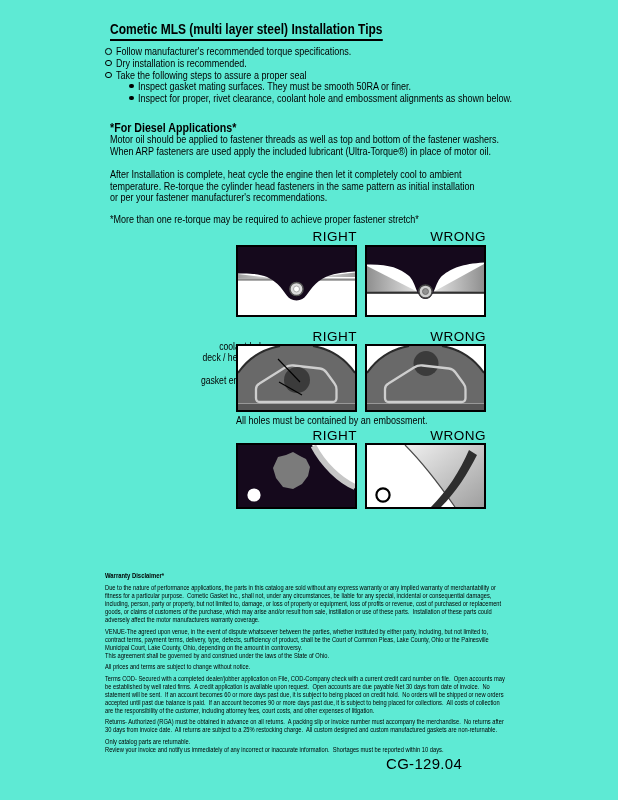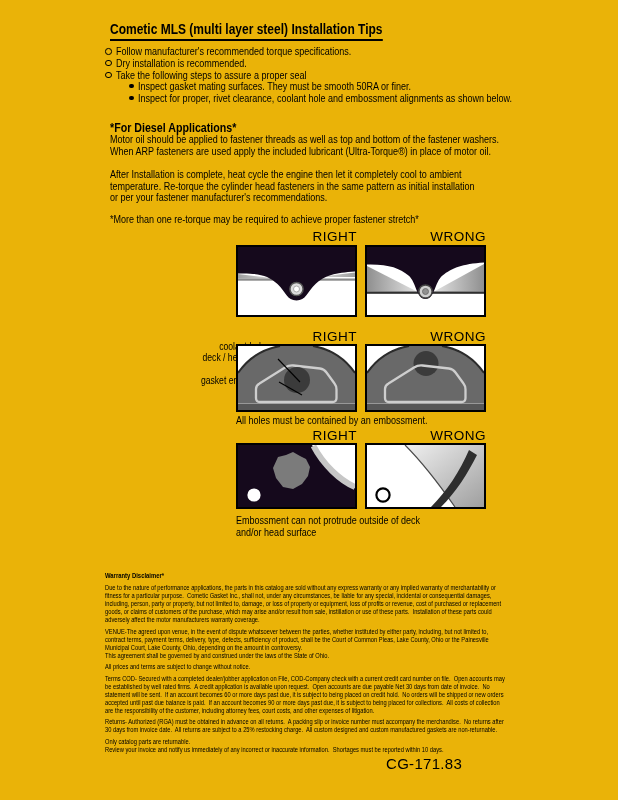--- a/index.html
+++ b/index.html
@@ -1,17 +1,17 @@
 <!DOCTYPE html>
 <html><head>
 <meta charset="utf-8">
 <style>
   html,body{margin:0;padding:0;background:#fff;}
   .page{
-    position:relative;width:618px;height:800px;background:#eab308;
+    position:relative;width:618px;height:800px;background:#5eead4;
     font-family:"Liberation Sans",sans-serif;color:#000;overflow:hidden;
   }
   .abs{position:absolute;}
   .cond{transform:scaleX(0.82);transform-origin:0 0;display:inline-block;}
   .condR{transform:scaleX(0.82);transform-origin:100% 0;display:inline-block;}
   .pre{white-space:pre-wrap;}
 
   .title{
     left:110px;top:20px;font-size:15px;font-weight:bold;
   }
@@ -208,24 +208,20 @@
           </linearGradient>
       </defs>
       <rect width="117" height="62" fill="#fff"></rect>
       <path d="M38,0 H117 V62 H88 C72,39 53,15 38,0 Z" fill="url(#band)"></path>
       <path d="M38,0 C53,15 72,39 88,62" stroke="#4a4a4a" stroke-width="1.2" fill="none"></path>
       <path d="M102,5 C93,26 80,46 64,62 L74,62 C89,47 101,28 110,10 Z" fill="#2e2e2e"></path>
       <circle cx="16" cy="50" r="6.6" fill="#fff" stroke="#000" stroke-width="2.2"></circle>
     </svg>
   </div>
 
-  <div class="abs caption" style="left:236px;top:515px">
-    <span class="cond pre">Embossment can not protrude outside of deck
-and/or head surface</span>
-  </div>
 
   <div class="abs warranty">
     <div style="transform:scaleX(0.82);transform-origin:0 0;width:515px;">
       <div class="whead">Warranty Disclaimer*</div>
       <p class="pre">Due to the nature of performance applications, the parts in this catalog are sold without any express warranty or any implied warranty of merchantability or
 fitness for a particular purpose.  Cometic Gasket Inc., shall not, under any circumstances, be liable for any special, incidental or consequential damages,
 including, person, party or property, but not limited to, damage, or loss of property or equipment, loss of profits or revenue, cost of purchased or replacement
 goods, or claims of customers of the purchase, which may arise and/or result from sale, instillation or use of these parts.  Installation of these parts could
 adversely affect the motor manufacturers warranty coverage.</p>
       <p class="pre">VENUE-The agreed upon venue, in the event of dispute whatsoever between the parties, whether instituted by either party, including, but not limited to,
@@ -238,15 +234,15 @@
 statement will be sent.  If an account becomes 60 or more days past due, it is subject to being placed on credit hold.  No orders will be shipped or new orders
 accepted until past due balance is paid.  If an account becomes 90 or more days past due, it is subject to being placed for collections.  All costs of collection
 are the responsibility of the customer, including attorney fees, court costs, and other expenses of litigation.</p>
       <p class="pre">Returns- Authorized (RGA) must be obtained in advance on all returns.  A packing slip or invoice number must accompany the merchandise.  No returns after
 30 days from invoice date.  All returns are subject to a 25% restocking charge.  All custom designed and custom manufactured gaskets are non-returnable.</p>
       <p class="pre">Only catalog parts are returnable.
 Review your invoice and notify us immediately of any incorrect or inaccurate information.  Shortages must be reported within 10 days.</p>
     </div>
   </div>
 
-  <div class="abs pagenum">CG-171.83</div>
+  <div class="abs pagenum">CG-129.04</div>
 
 </div>
 
 </body></html>

